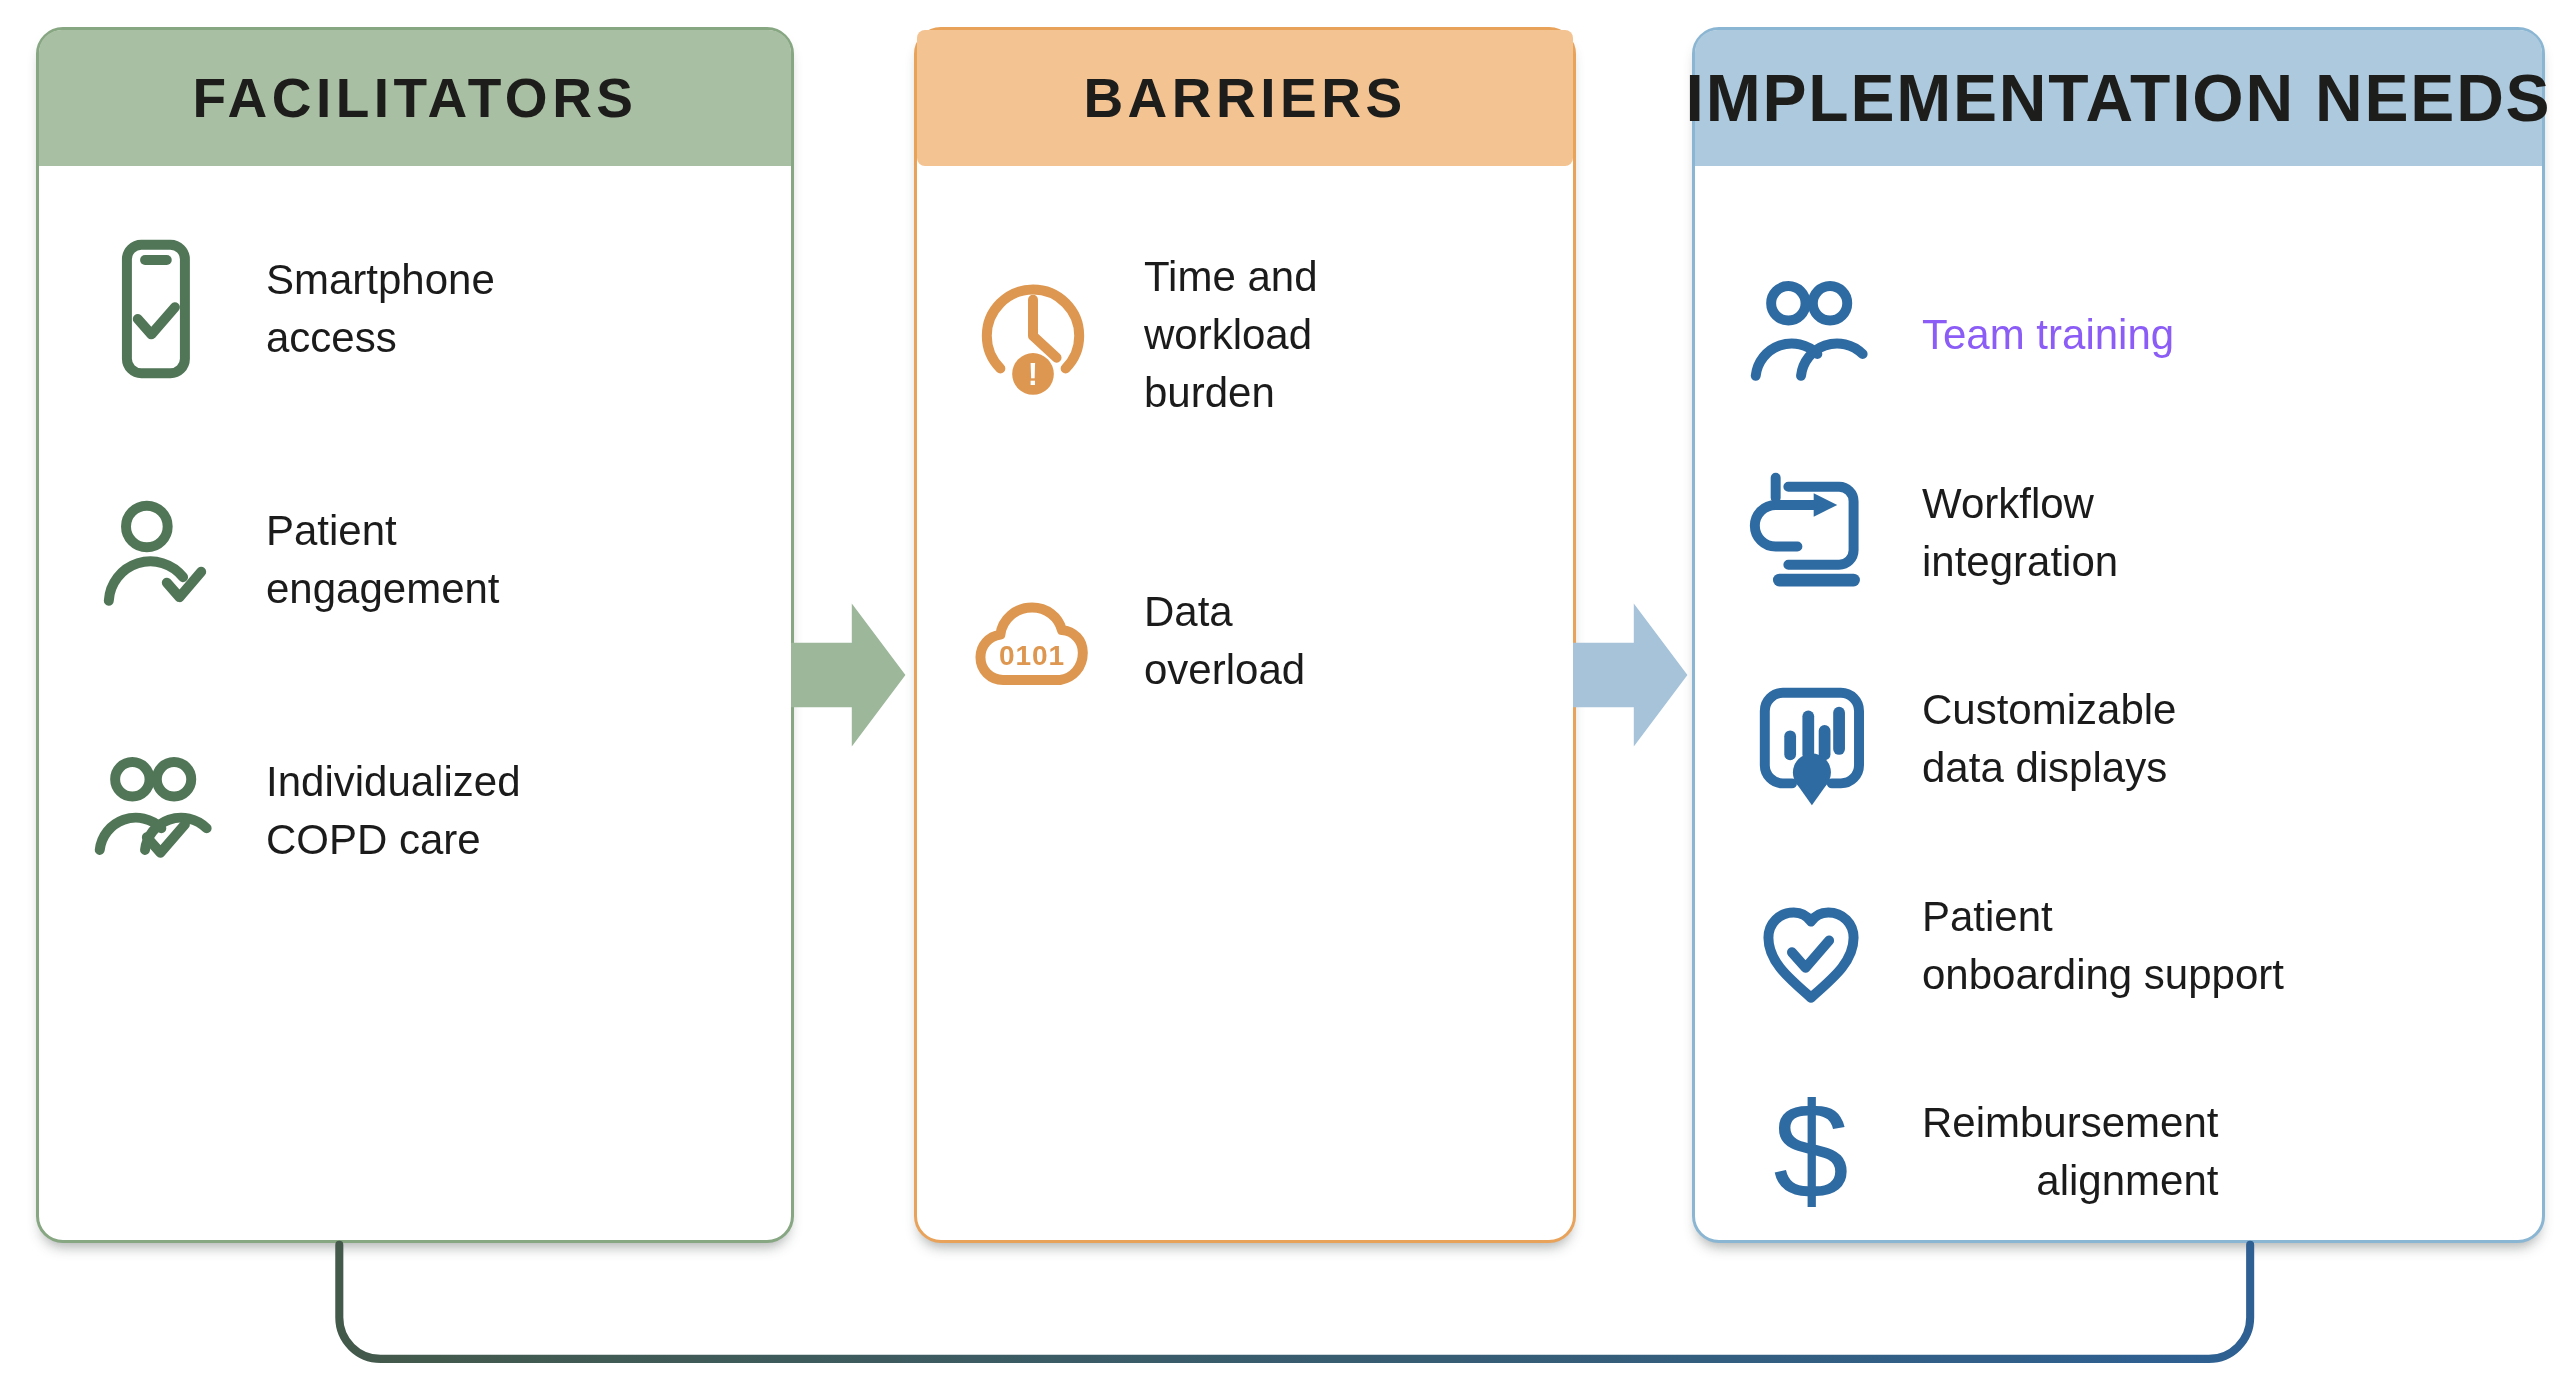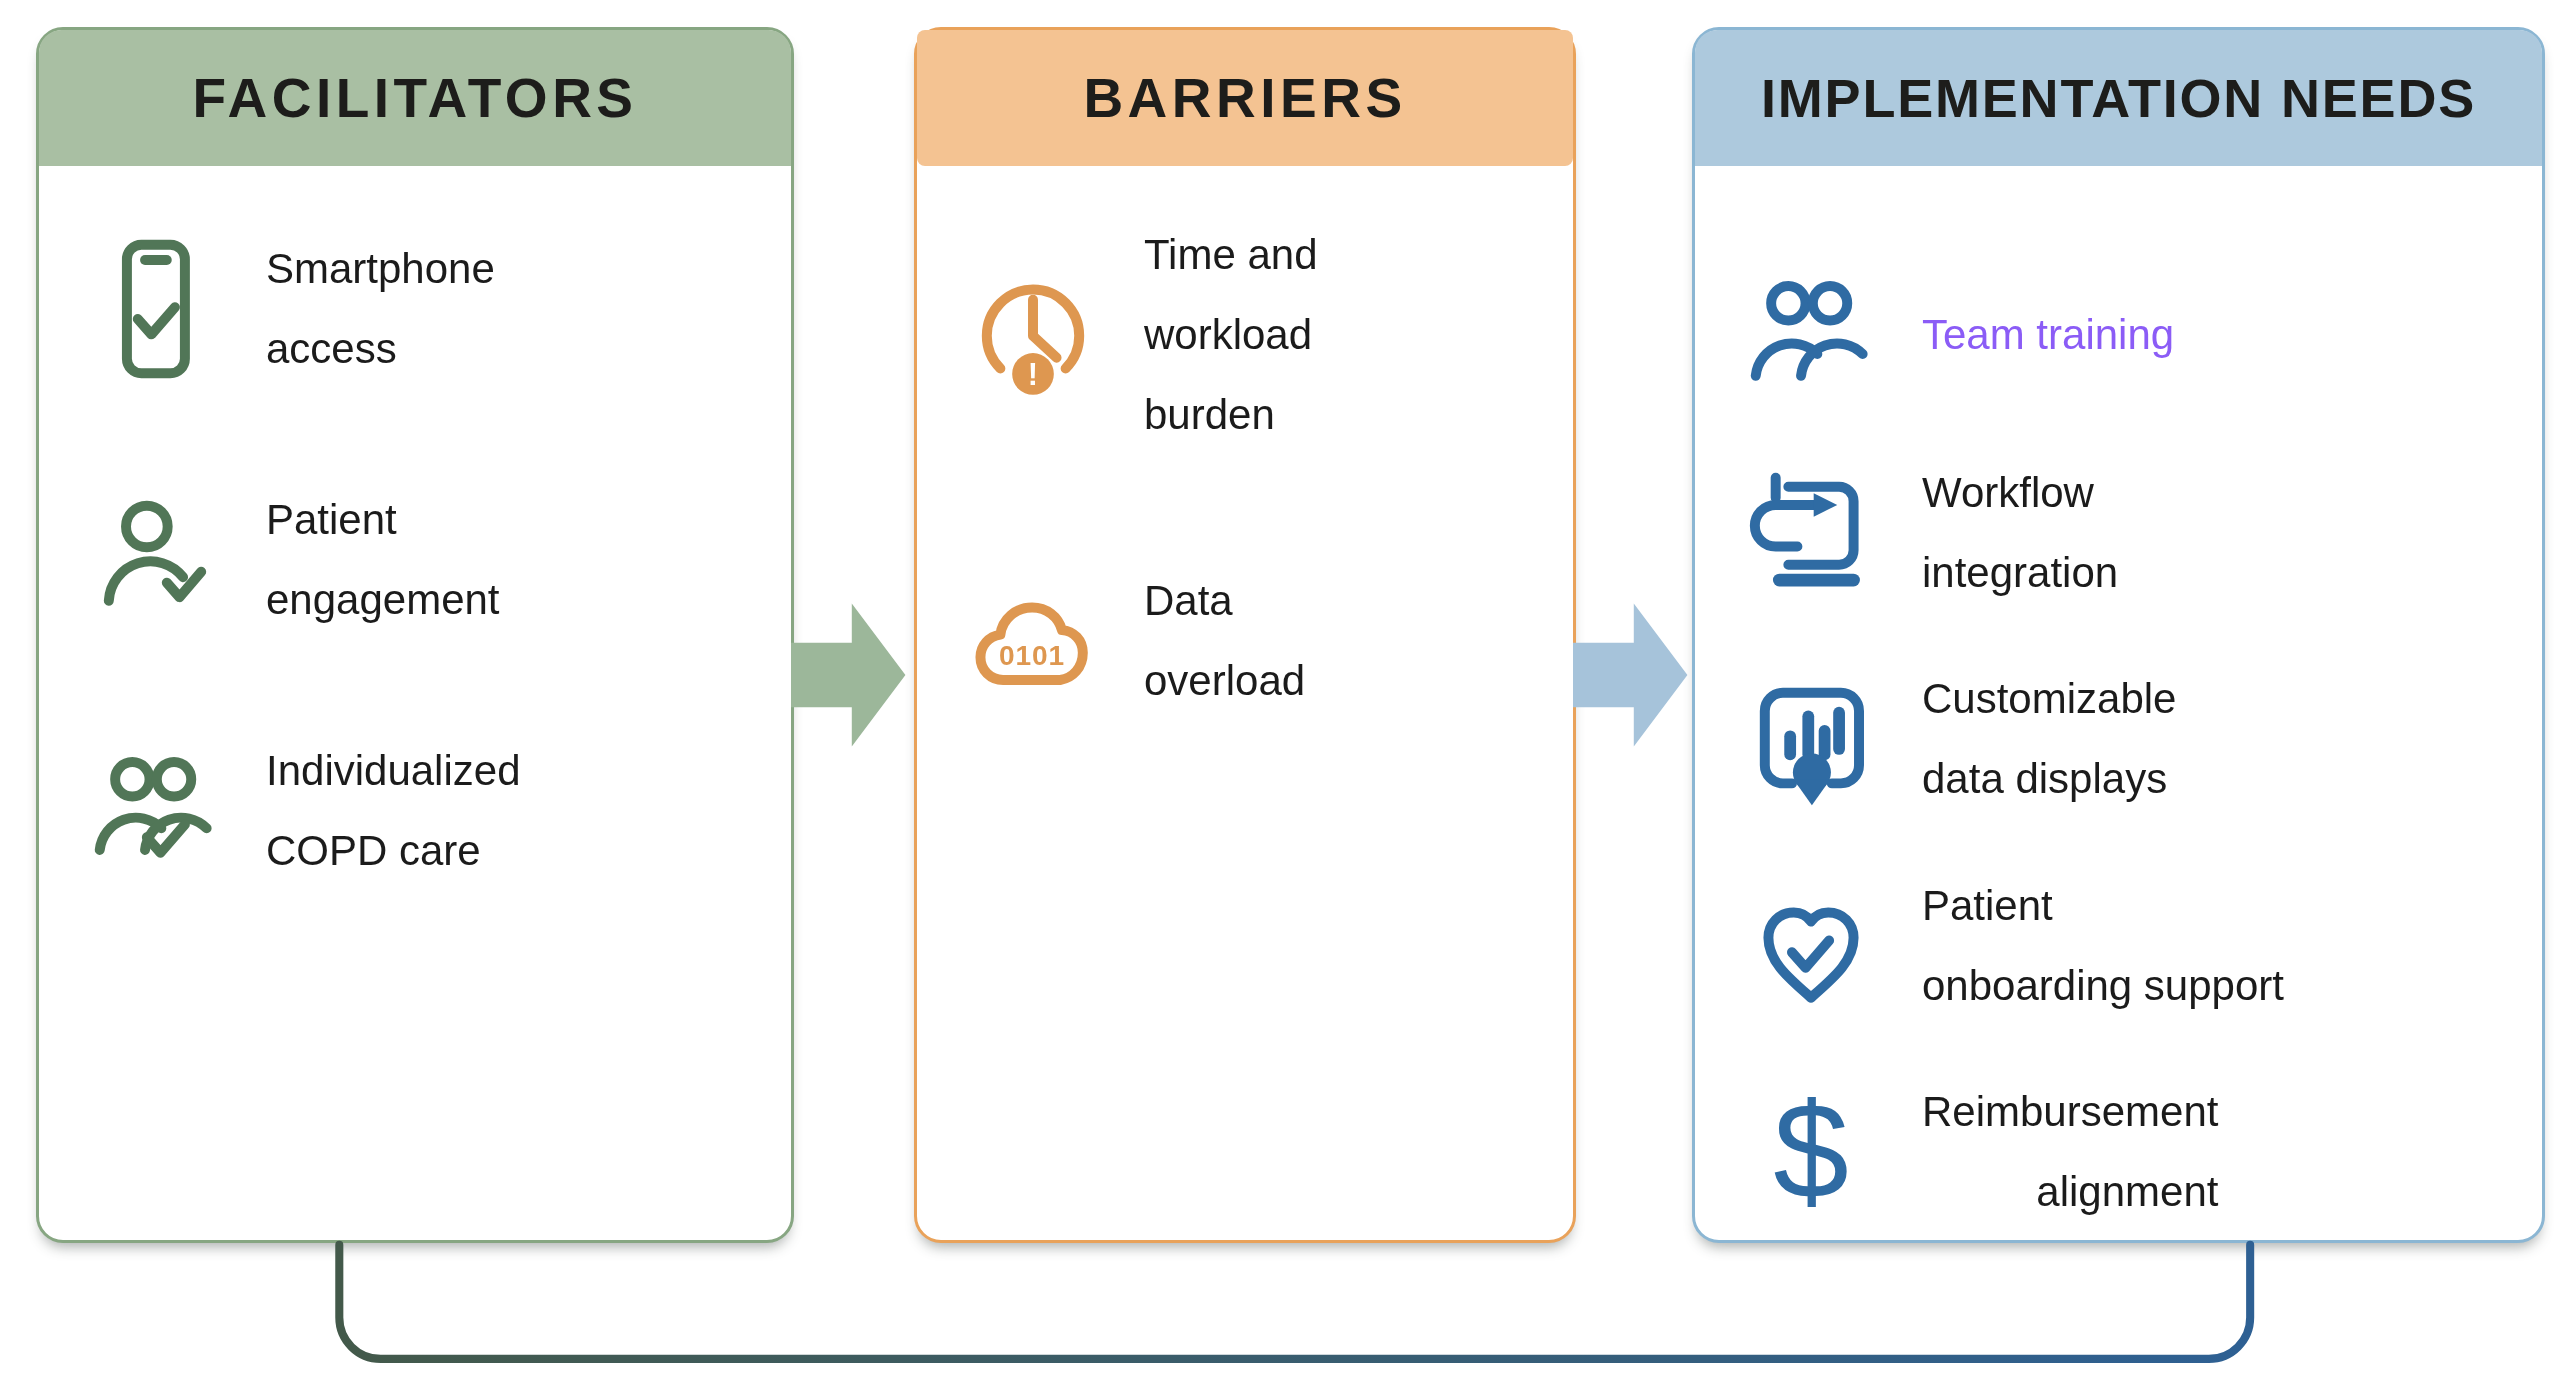--- a/index.html
+++ b/index.html
@@ -6,21 +6,21 @@
   .canvas{position:relative;width:2576px;height:1384px;background:#ffffff;overflow:hidden;
           font-family:"Liberation Sans",sans-serif;}
   .card{position:absolute;top:27px;height:1216px;background:#fff;border:3.6px solid #999;
         border-radius:27px;box-sizing:border-box;
         box-shadow:0 9px 12.6px -5.4px rgba(50,60,55,.40);}
   .card-header{height:136px;border-radius:22.4px 22.4px 0 0;display:flex;align-items:center;justify-content:center;}
   .card-title{margin:0;font-size:55px;font-weight:bold;color:#1d1d1b;letter-spacing:4.5px;white-space:nowrap;}
   .card-body{position:relative;width:100%;height:calc(100% - 136px);}
   .item{position:absolute;left:39px;display:flex;align-items:center;height:154px;}
   .icon-wrap{width:154px;height:154px;display:flex;align-items:center;justify-content:center;flex:0 0 154px;}
-  .item-label{margin-left:34px;font-size:42px;line-height:80px;color:#1b1b1b;white-space:pre-line;}
+  .item-label{margin-left:34px;font-size:42px;line-height:58px;color:#1b1b1b;white-space:pre-line;}
   .flow-arrow{position:absolute;top:598px;width:118px;height:154px;}
   .connector-svg{position:absolute;left:0;top:0;pointer-events:none;}
 </style>
 </head>
 <body>
 
 <div class="canvas">
 
   <section class="card" style="left: 36px; width: 758px; border-color: rgb(135, 166, 130);">
     <header class="card-header" style="background: rgb(169, 191, 163);">
@@ -91,21 +91,21 @@
             </svg>
           </span>
           <div class="item-label" style="color: rgb(27, 27, 27);">Data
 overload</div>
         </div>
       </div>
   </section>
 
   <section class="card" style="left: 1692px; width: 853px; border-color: rgb(139, 182, 211);">
     <header class="card-header" style="background: rgb(173, 201, 221);">
-      <h2 class="card-title" style="font-size:54px;letter-spacing:1.8px;">IMPLEMENTATION NEEDS</h2>
+      <h2 class="card-title" style="font-size:66px;letter-spacing:1.8px;">IMPLEMENTATION NEEDS</h2>
     </header>
     <div class="card-body">
         <div class="item" style="top: 92px;">
           <span class="icon-wrap">
             <svg width="154" height="154" viewBox="0 0 170 170">
     <circle cx="60" cy="50" r="19" fill="none" stroke="#2f6ba3" stroke-width="11"></circle>
     <circle cx="106" cy="50" r="19" fill="none" stroke="#2f6ba3" stroke-width="11"></circle>
     <path d="M24,130 a40,40 0 0 1 68,-24" fill="none" stroke="#2f6ba3" stroke-width="11" stroke-linecap="round"></path>
     <path d="M74,130 a40,40 0 0 1 68,-24" fill="none" stroke="#2f6ba3" stroke-width="11" stroke-linecap="round"></path>
             </svg>

